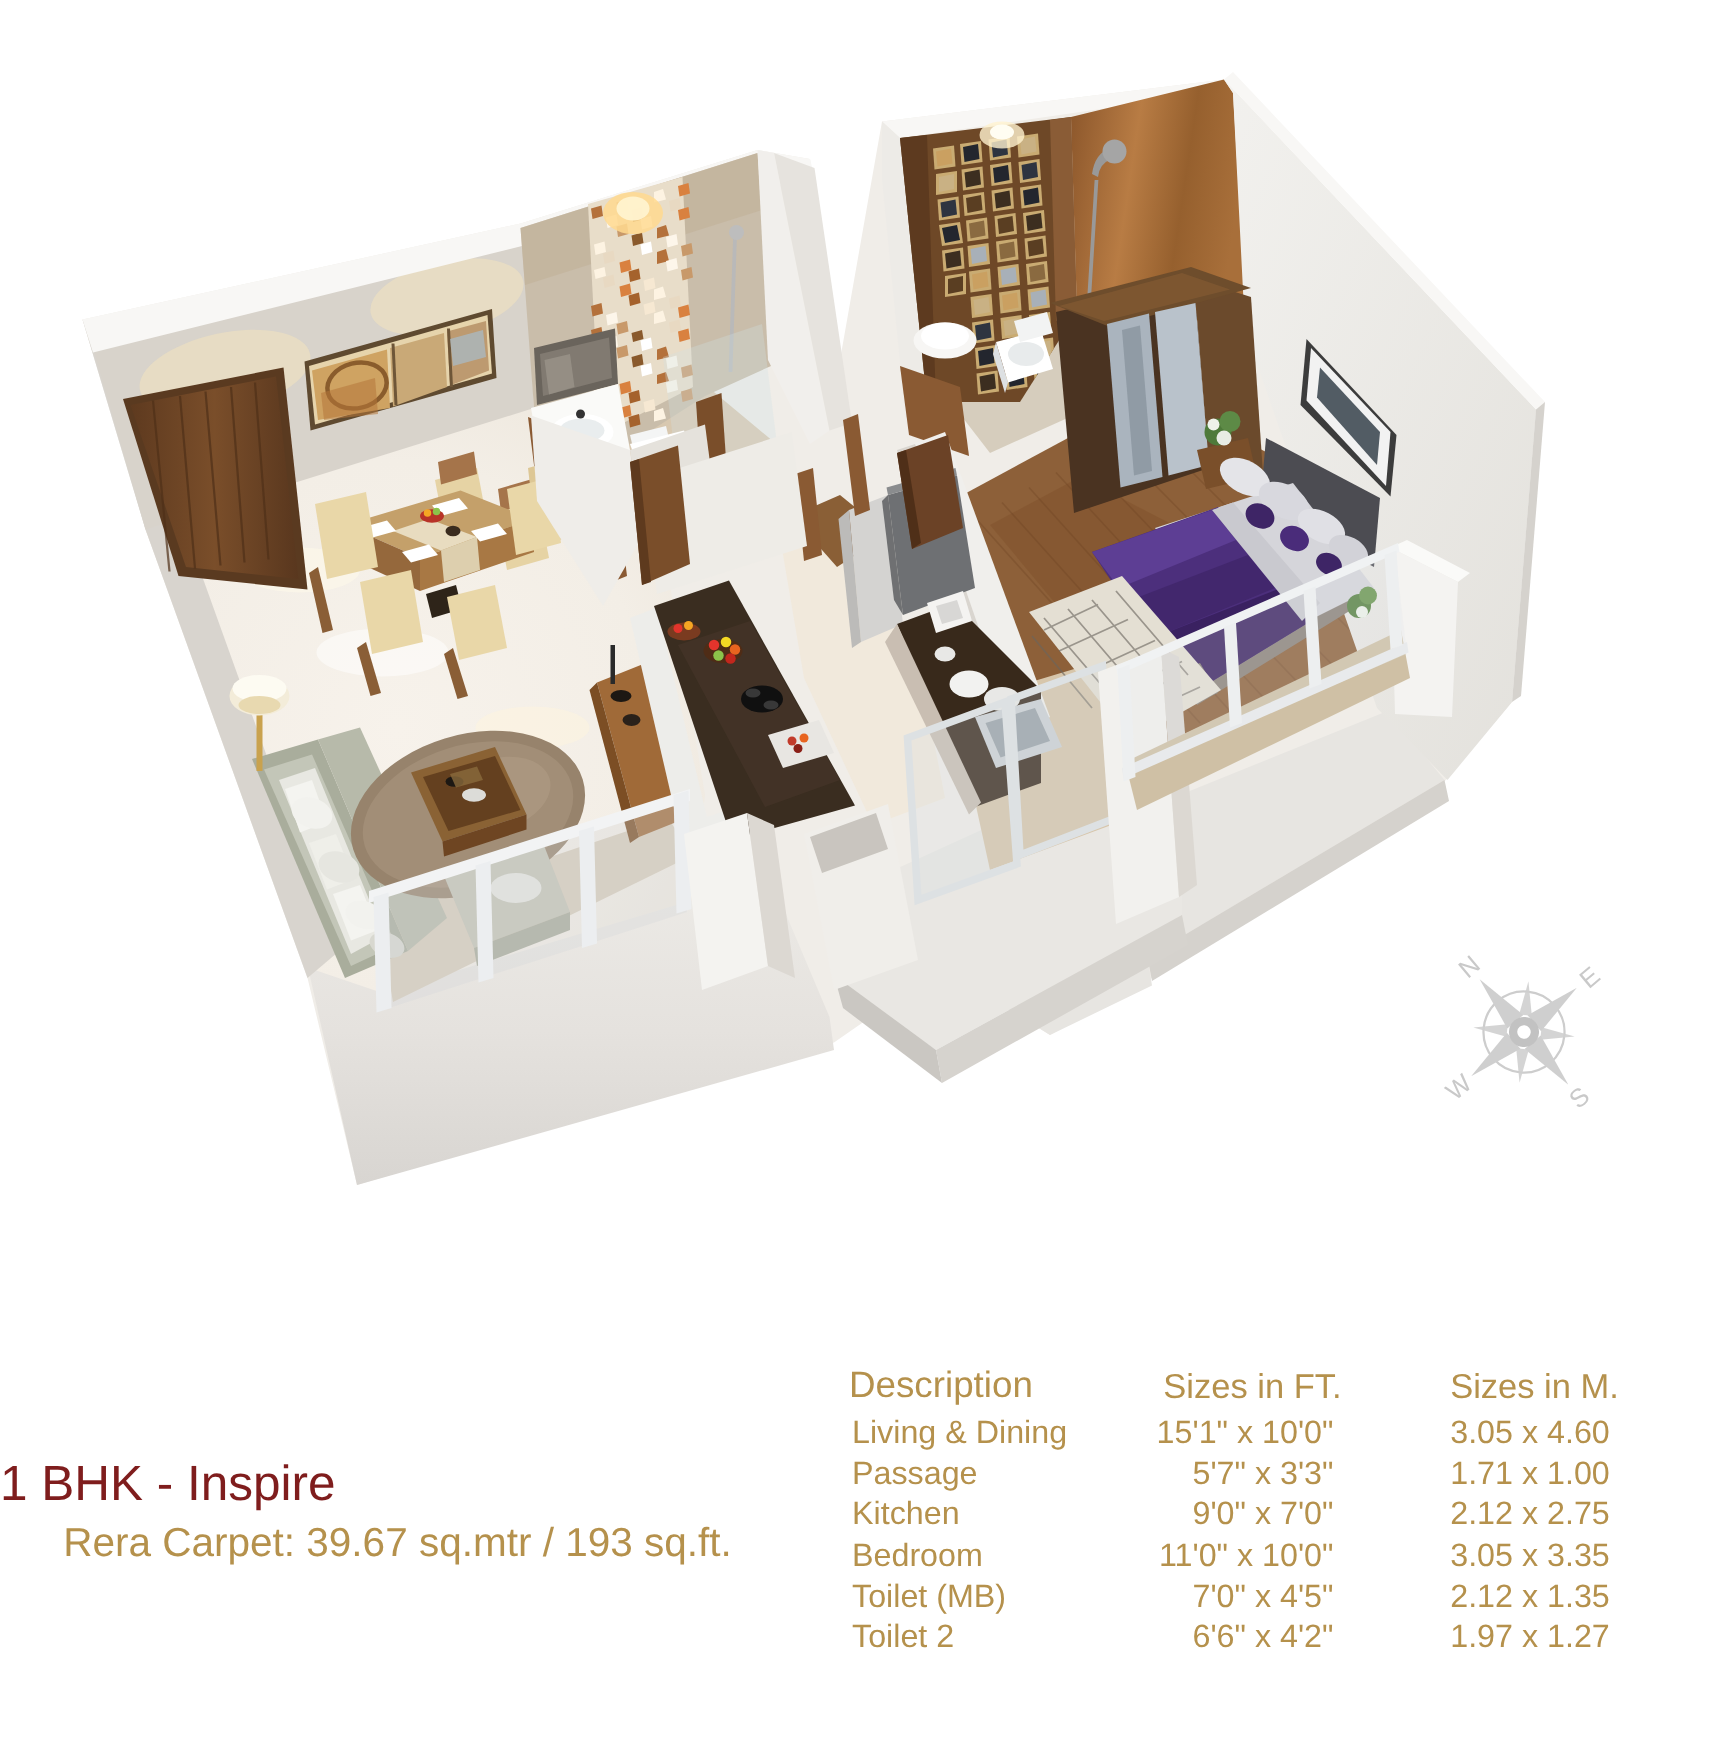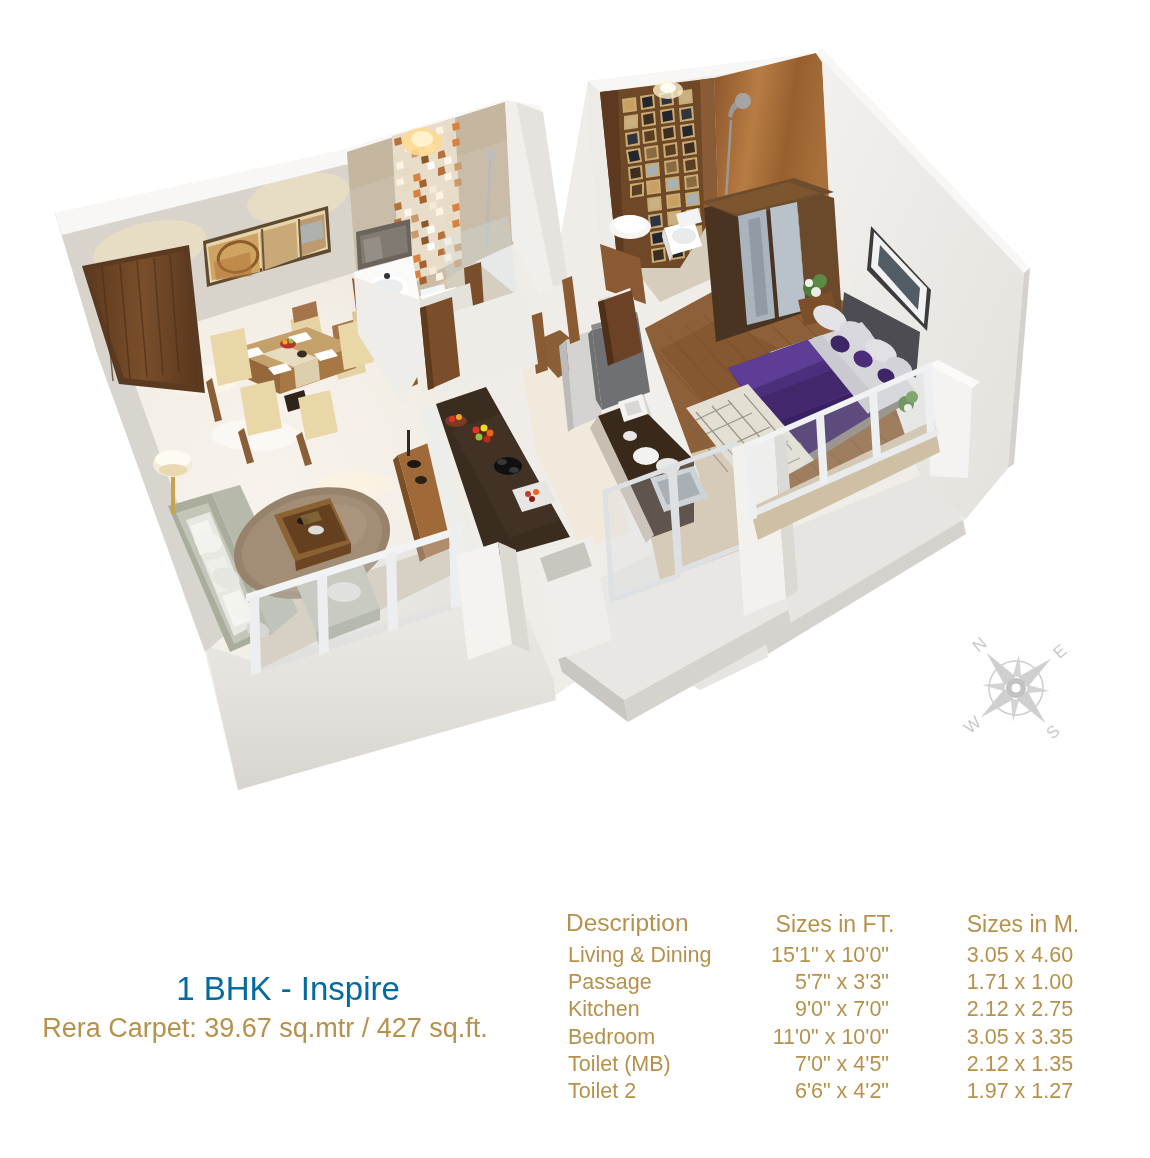--- a/index.html
+++ b/index.html
@@ -1,18 +1,18 @@
 <!DOCTYPE html>
 <html><head>
 <meta charset="utf-8">
 <style>
 html,body{margin:0;padding:0;background:#ffffff;}
 .page{position:relative;width:1150px;height:1158px;background:#fff;overflow:hidden;
 font-family:"Liberation Sans", sans-serif;}
-.title{position:absolute;left:0;top:970px;width:530px;text-align:center;font-size:33px;color:#0369a1;padding-left:23px;}
+.title{position:absolute;left:0;top:970px;width:530px;text-align:left;font-size:33px;color:#7f1d1d;}
 .subtitle{position:absolute;left:0;top:1013px;width:530px;text-align:center;font-size:27px;color:#b5914c;}
 </style>
 </head>
 <body>
 <div class="page">
 <svg width="1150" height="1158" viewBox="0 0 1150 1158">
 <defs>
 <radialGradient id="marble" cx="45%" cy="55%" r="75%">
 <stop offset="0%" stop-color="#f7f2eb"></stop>
 <stop offset="60%" stop-color="#f3eee6"></stop>
@@ -652,14 +652,14 @@
 <text x="1020" y="962" text-anchor="middle">3.05 x 4.60</text>
 <text x="1020" y="989" text-anchor="middle">1.71 x 1.00</text>
 <text x="1020" y="1016" text-anchor="middle">2.12 x 2.75</text>
 <text x="1020" y="1044" text-anchor="middle">3.05 x 3.35</text>
 <text x="1020" y="1071" text-anchor="middle">2.12 x 1.35</text>
 <text x="1020" y="1098" text-anchor="middle">1.97 x 1.27</text>
 </g>
 </g>
 </svg>
 <div class="title">1 BHK - Inspire</div>
-<div class="subtitle">Rera Carpet: 39.67 sq.mtr / 427 sq.ft.</div>
+<div class="subtitle">Rera Carpet: 39.67 sq.mtr / 193 sq.ft.</div>
 </div>
 
 </body></html>

